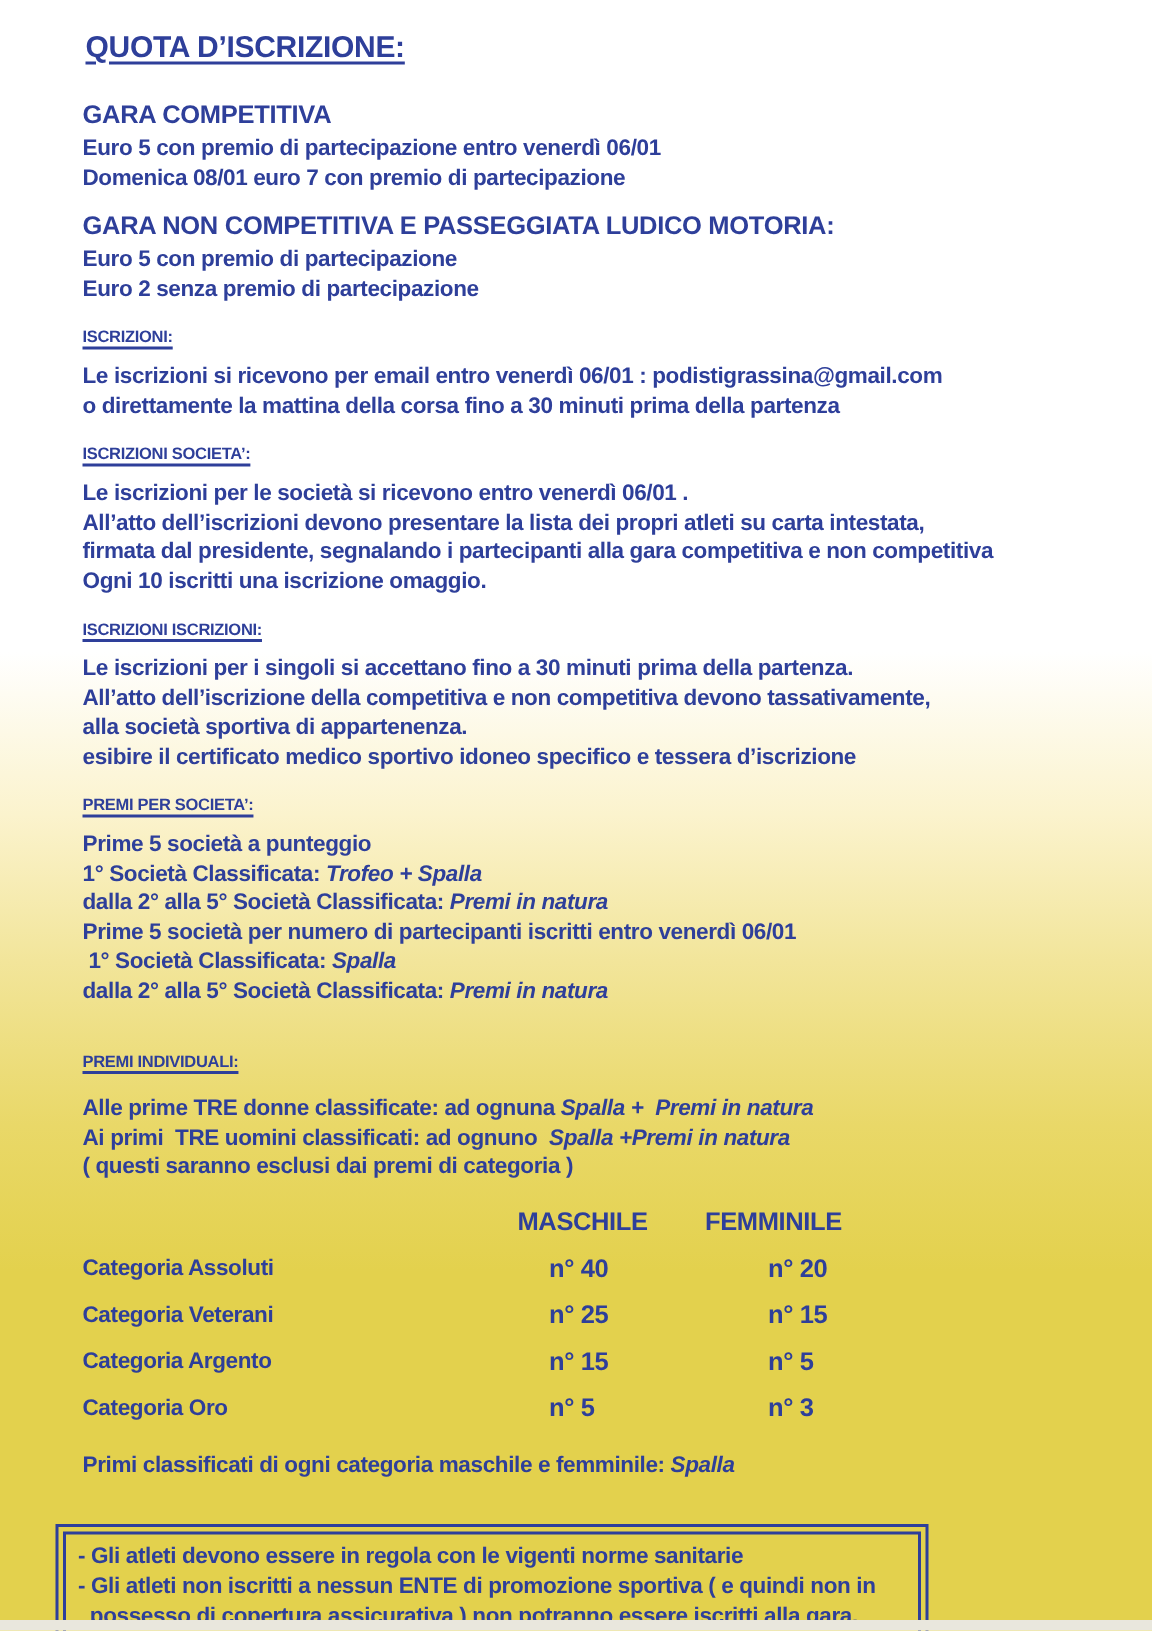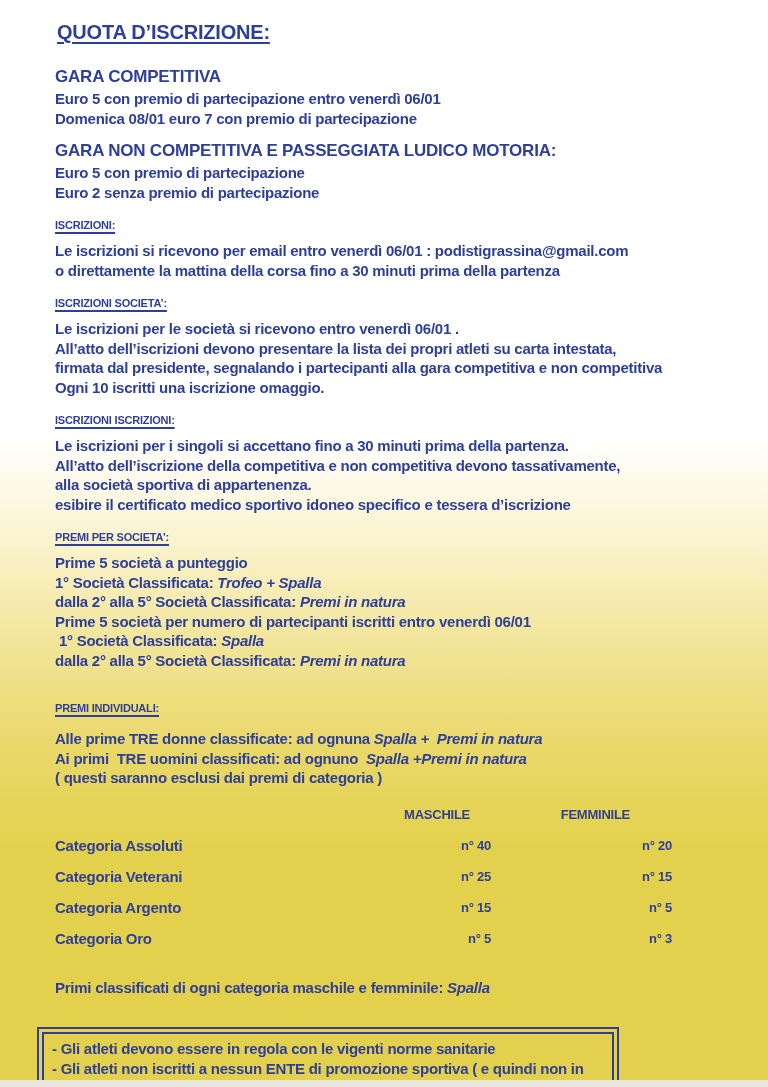--- a/index.html
+++ b/index.html
@@ -29,22 +29,22 @@
   .line {
     font-size:15px; line-height:19.5px; letter-spacing:-0.25px;
     white-space:pre-wrap;
   }
   .line .em, .em { font-style:italic; }
   .ctable { margin-top:16px; }
   .trow { display:grid; grid-template-columns:290px 125px 160px; }
   .trow.thead { line-height:22px; margin-bottom:4px; }
   .trow.tdata { line-height:31px;gap:21px; }
   .tcell { font-size:15px; letter-spacing:-0.25px; }
-  .tcol { font-size:13px; letter-spacing:-0.25px; text-align:right; }
-  .tfooter { margin-top:24px; }
+  .tcol { font-size:17px; letter-spacing:-0.25px; text-align:left; }
+  .tfooter { margin-top:13px; }
   .rules-outer {
     margin:30px 0 0 -18px; width:572px;
     border:2px solid #2e3f9a; padding:3px;
   }
   .rules-inner { border:2px solid #2e3f9a; padding:5px 10px 7px 8px; }
   .rline { font-size:15px; line-height:20px; letter-spacing:-0.25px; white-space:pre-wrap; }
   .bottom-strip {
     position:absolute; left:0; bottom:0; width:768px; height:7px;
     background:#e9e7dd;
   }

